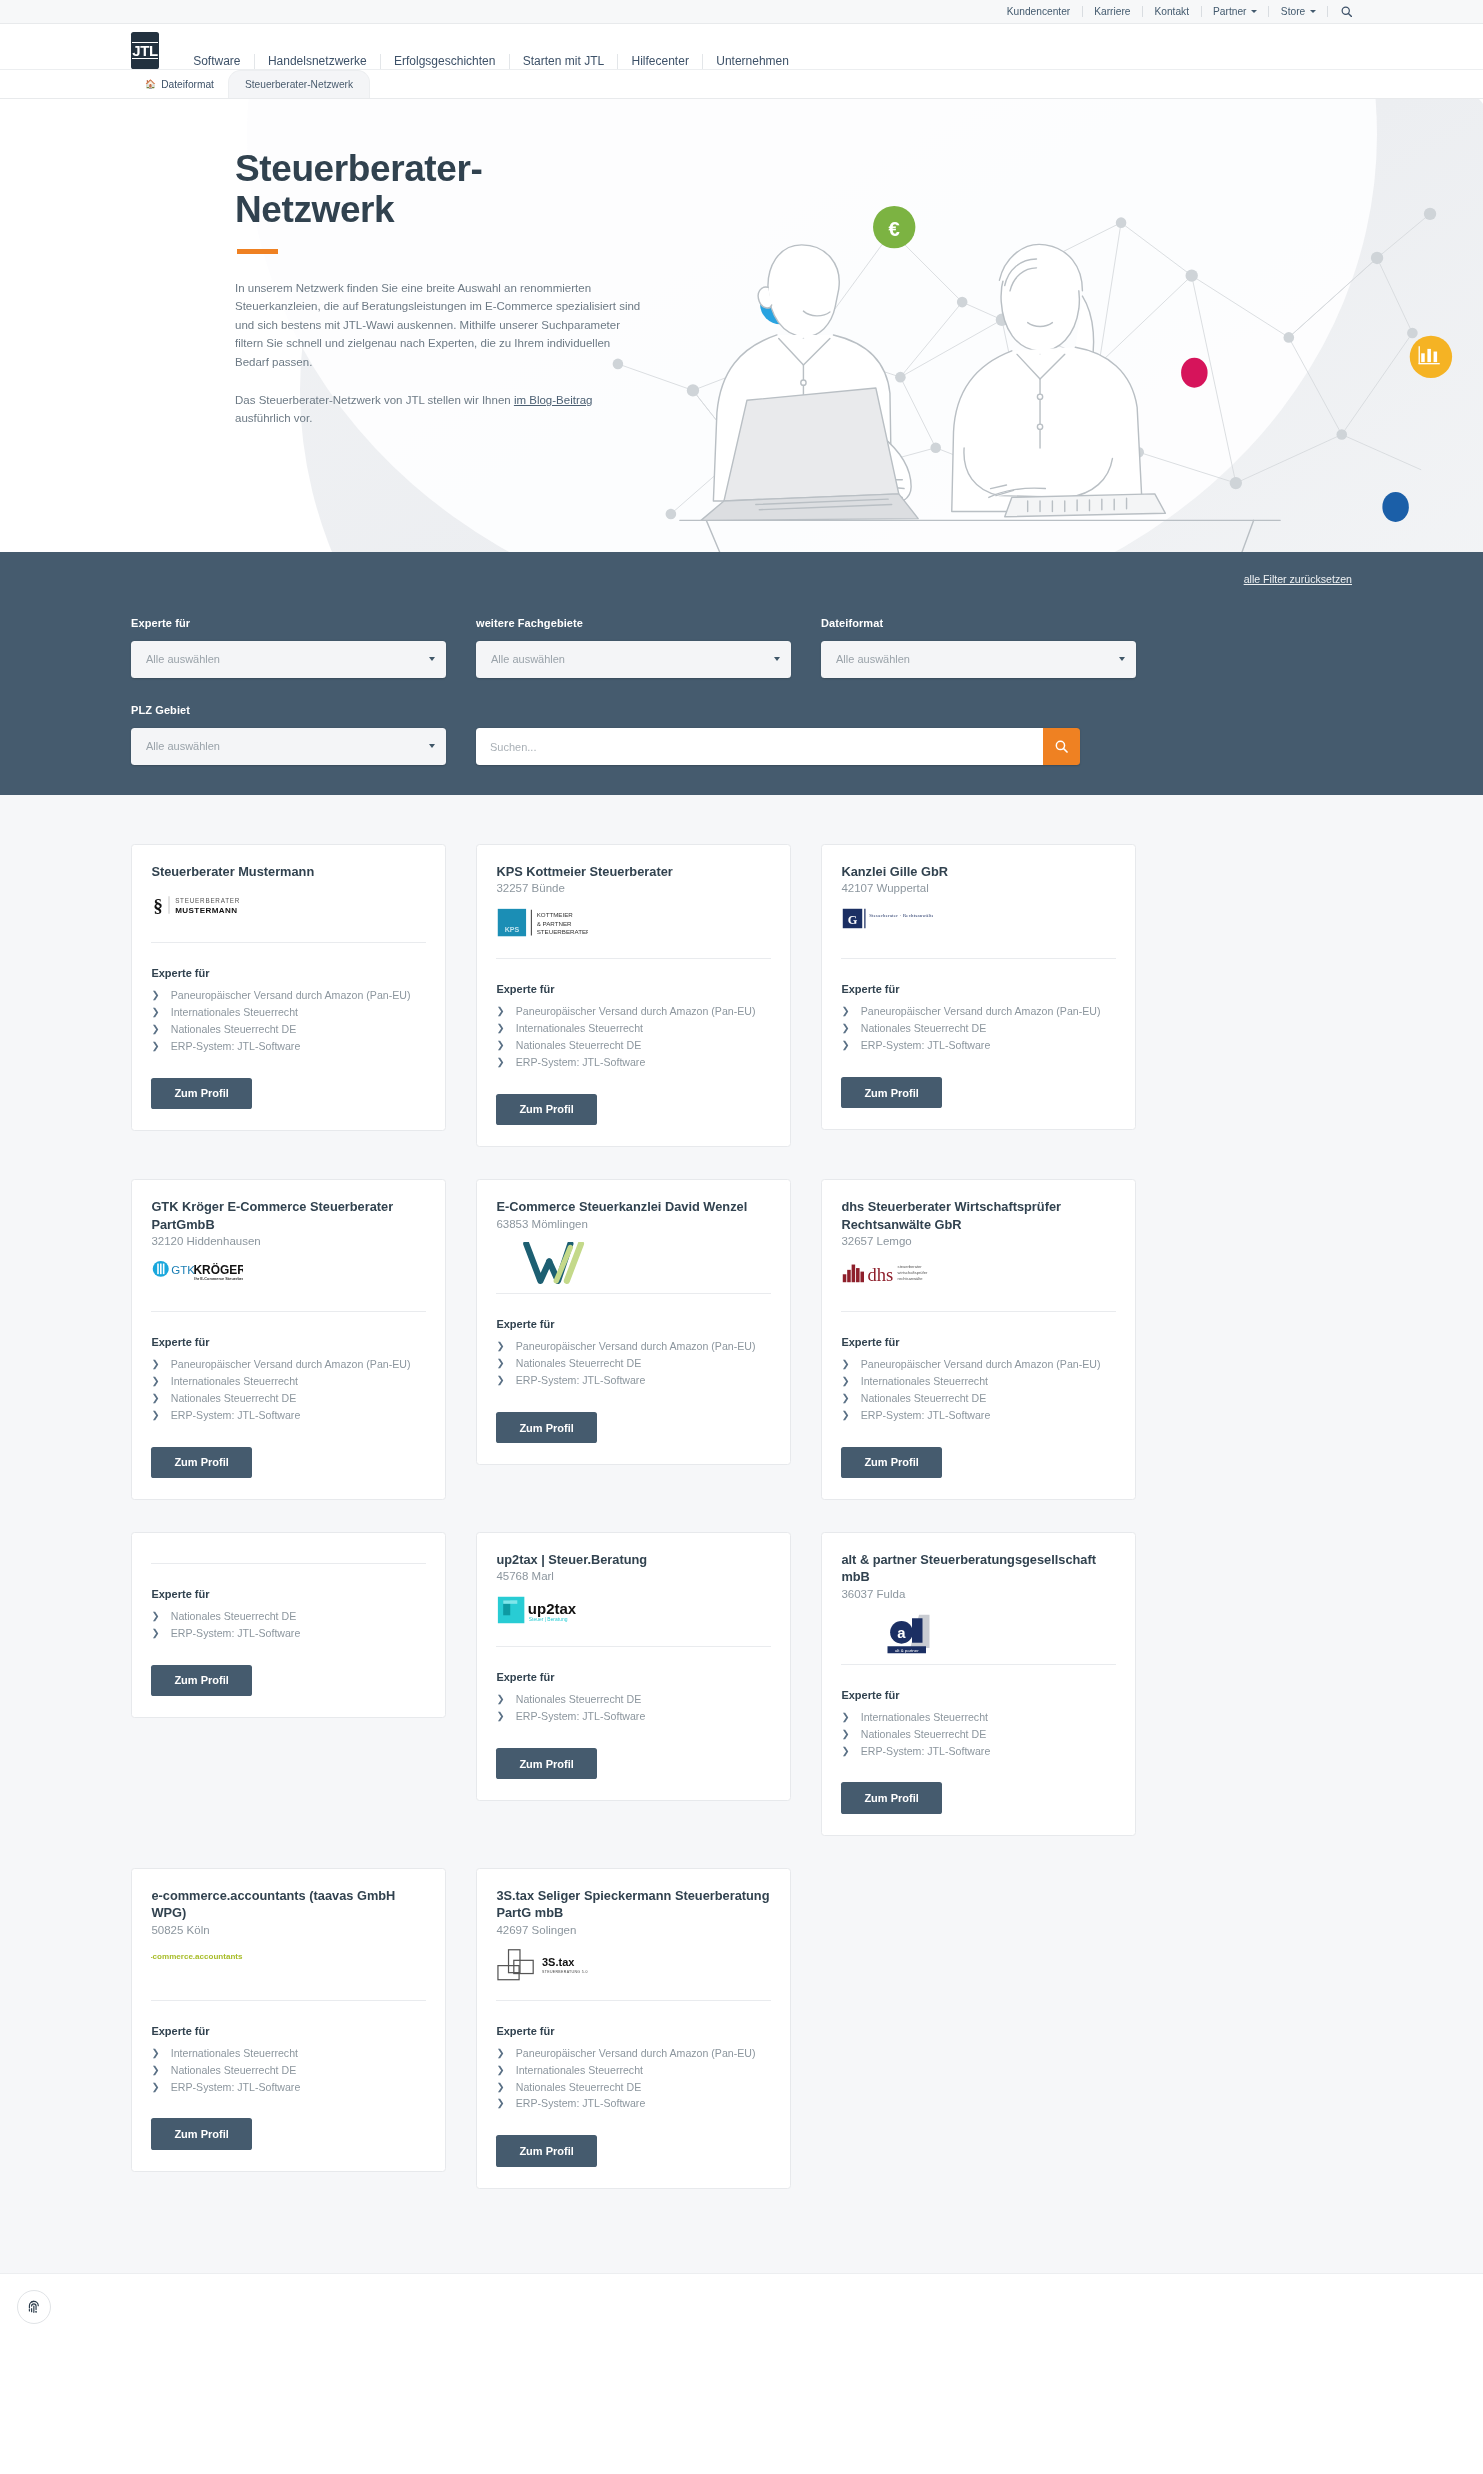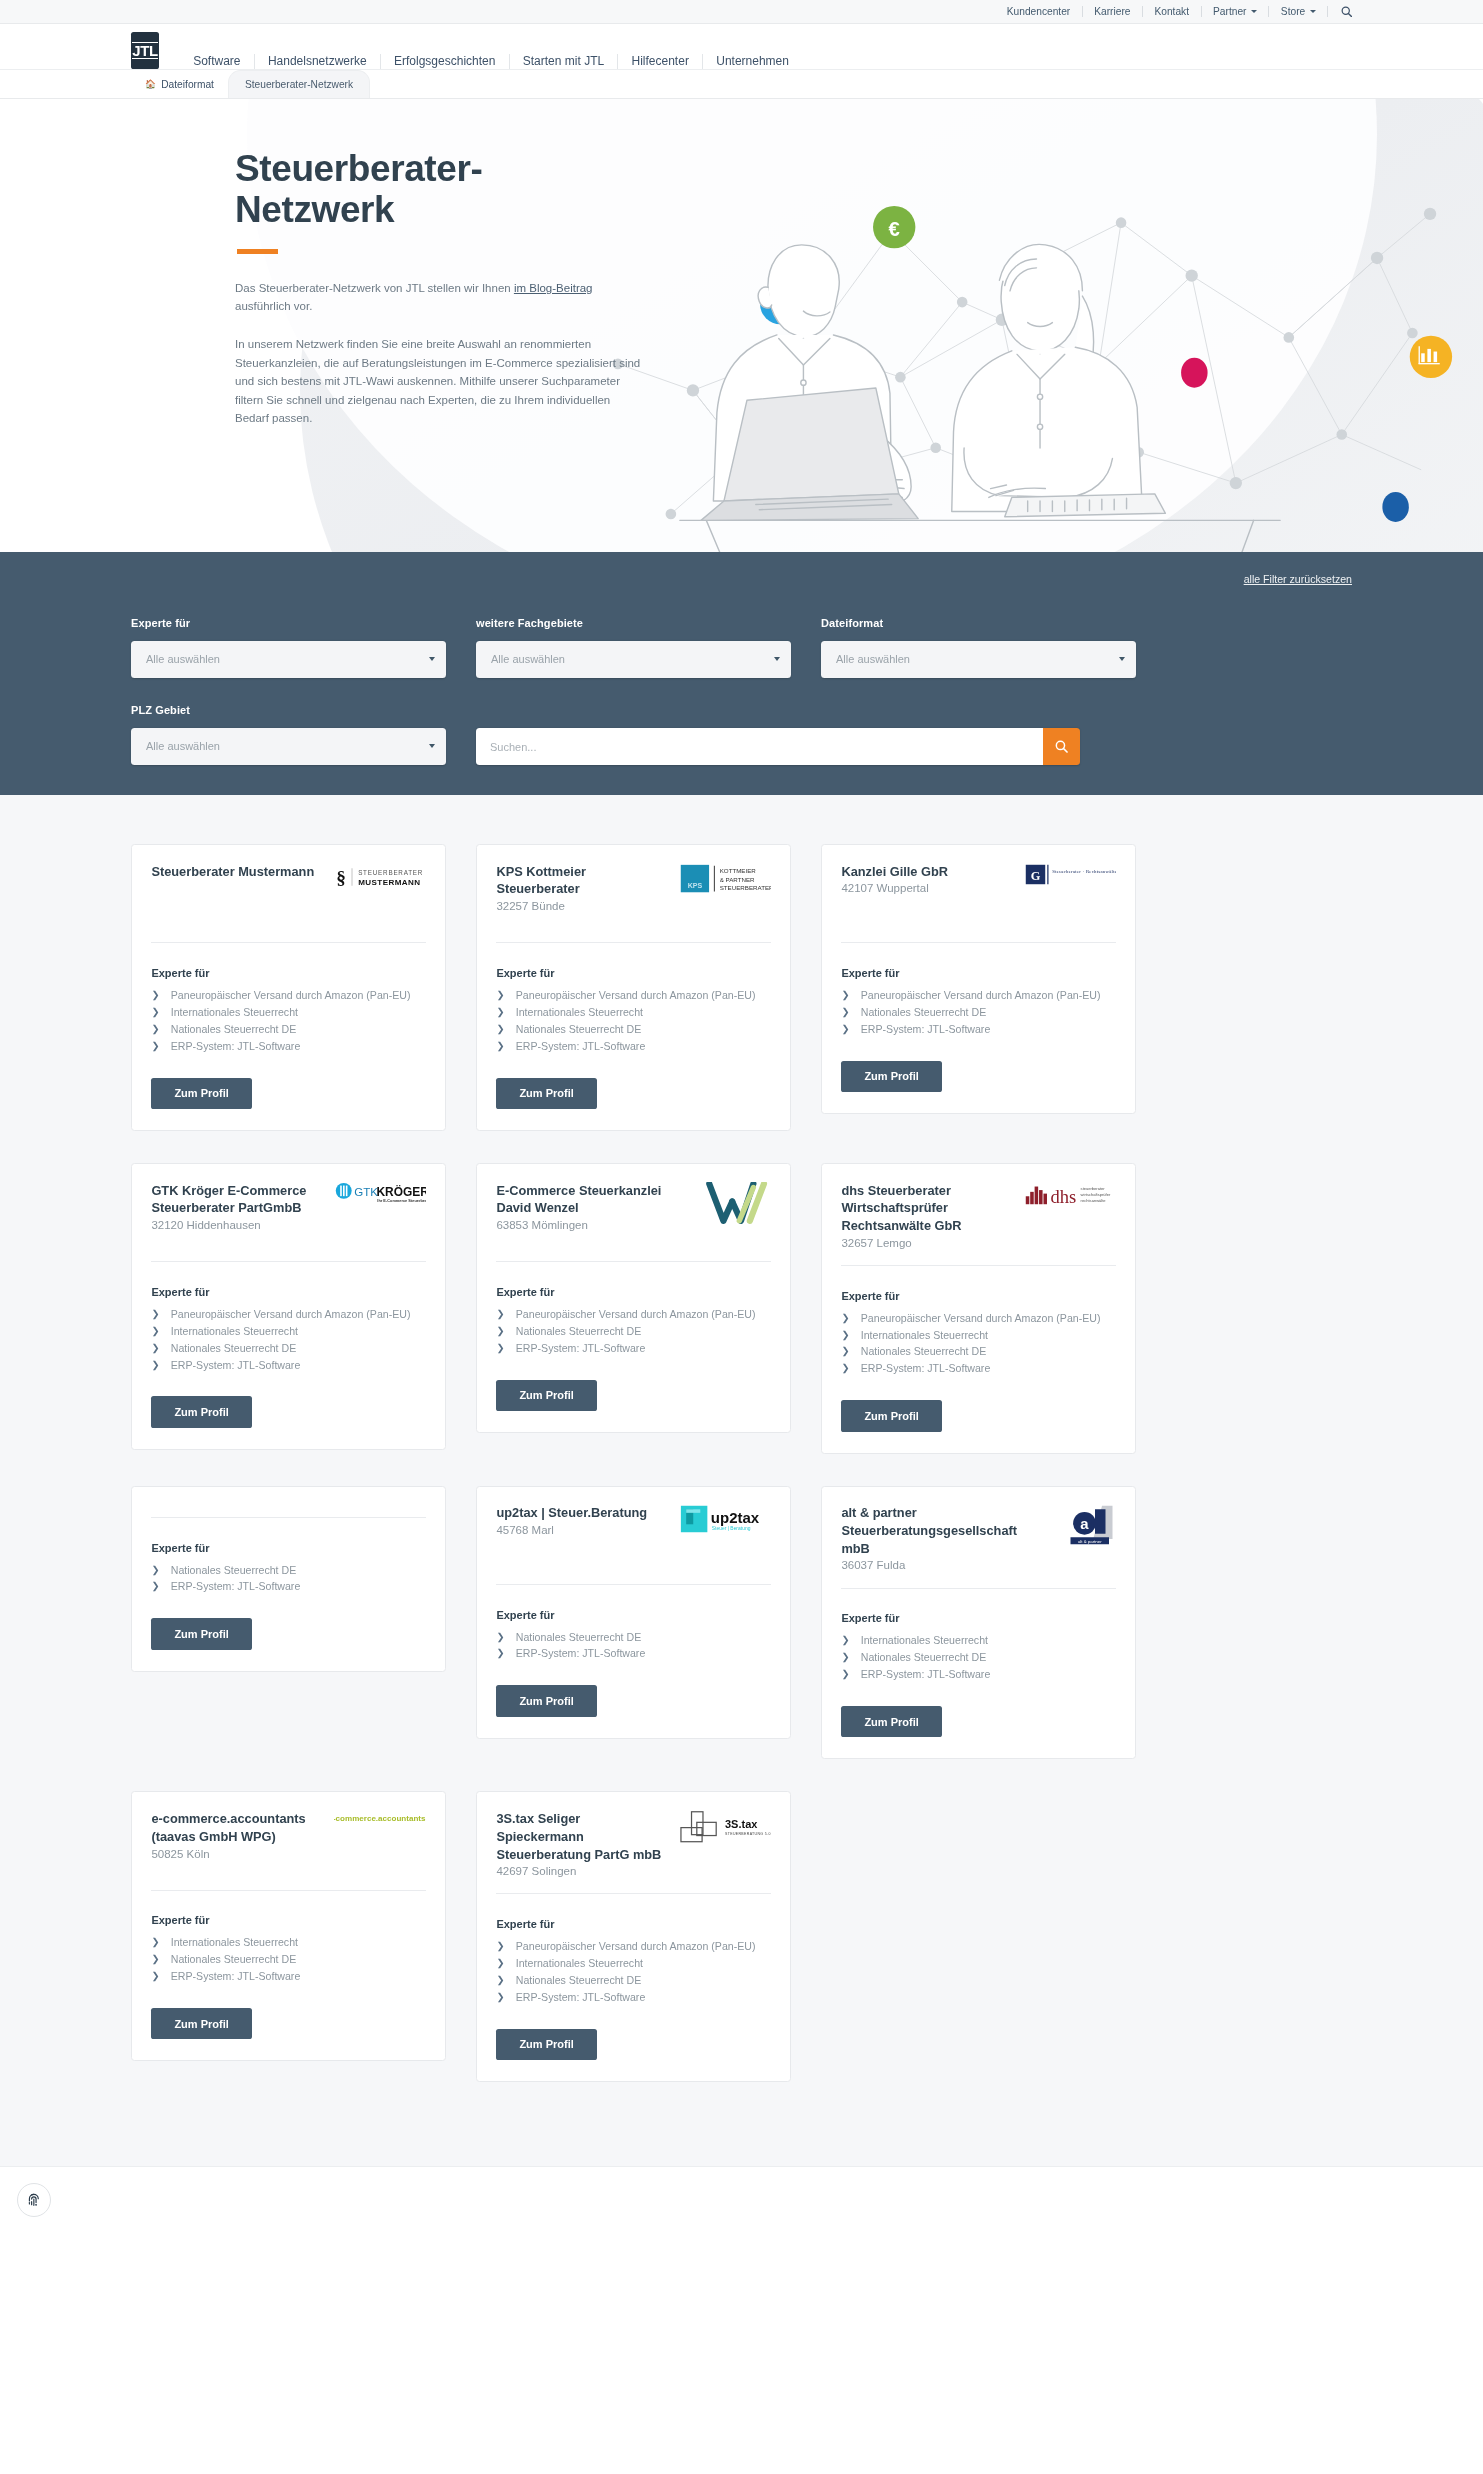--- a/index.html
+++ b/index.html
@@ -272,20 +272,21 @@
     padding: 17.7px 19.4px 21px 19.4px;
     display: flex;
     flex-direction: column;
   }
   .card-head {
     display: flex;
     justify-content: space-between;
     align-items: flex-start;
     gap: 8.8px;
     min-height: 67px;
+    flex-direction: column;
   }
   .card-title-wrap { flex: 1; min-width: 0; }
   .card-title {
     font-size: 12.8px;
     line-height: 17.7px;
     font-weight: bold;
     color: #31424f;
   }
   .card-city {
     font-size: 11.5px;
@@ -521,22 +522,22 @@
     </g>
   </svg>
 
   <div class="hero-inner">
     <h1 class="hero-title">
       <span>Steuerberater-</span><br>
       <span>Netzwerk</span>
     </h1>
     <div class="hero-rule"></div>
     <div class="hero-text">
+      <p>In unserem Netzwerk finden Sie eine breite Auswahl an renommierten Steuerkanzleien, die auf Beratungsleistungen im E-Commerce spezialisiert sind und sich bestens mit JTL-Wawi auskennen. Mithilfe unserer Suchparameter filtern Sie schnell und zielgenau nach Experten, die zu Ihrem individuellen Bedarf passen.</p>
       <p><span>Das Steuerberater-Netzwerk von JTL stellen wir Ihnen </span><a class="hero-link">im Blog-Beitrag</a><span> ausführlich vor.</span></p>
-      <p>In unserem Netzwerk finden Sie eine breite Auswahl an renommierten Steuerkanzleien, die auf Beratungsleistungen im E-Commerce spezialisiert sind und sich bestens mit JTL-Wawi auskennen. Mithilfe unserer Suchparameter filtern Sie schnell und zielgenau nach Experten, die zu Ihrem individuellen Bedarf passen.</p>
     </div>
   </div>
 </div>
 
 <div class="filter-bar">
   <div class="reset-row">
     <a class="reset-link">alle Filter zurücksetzen</a>
   </div>
   <div class="filter-grid">
     <div>

